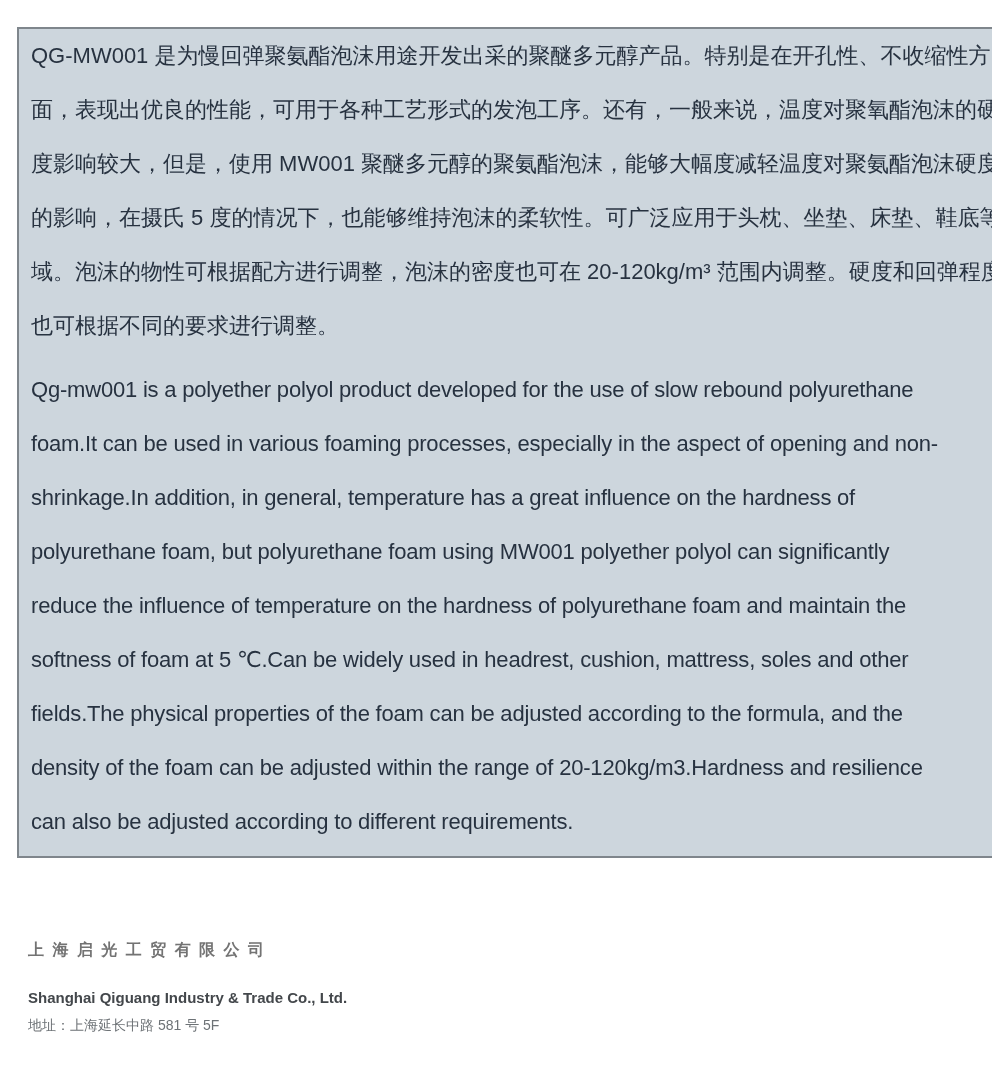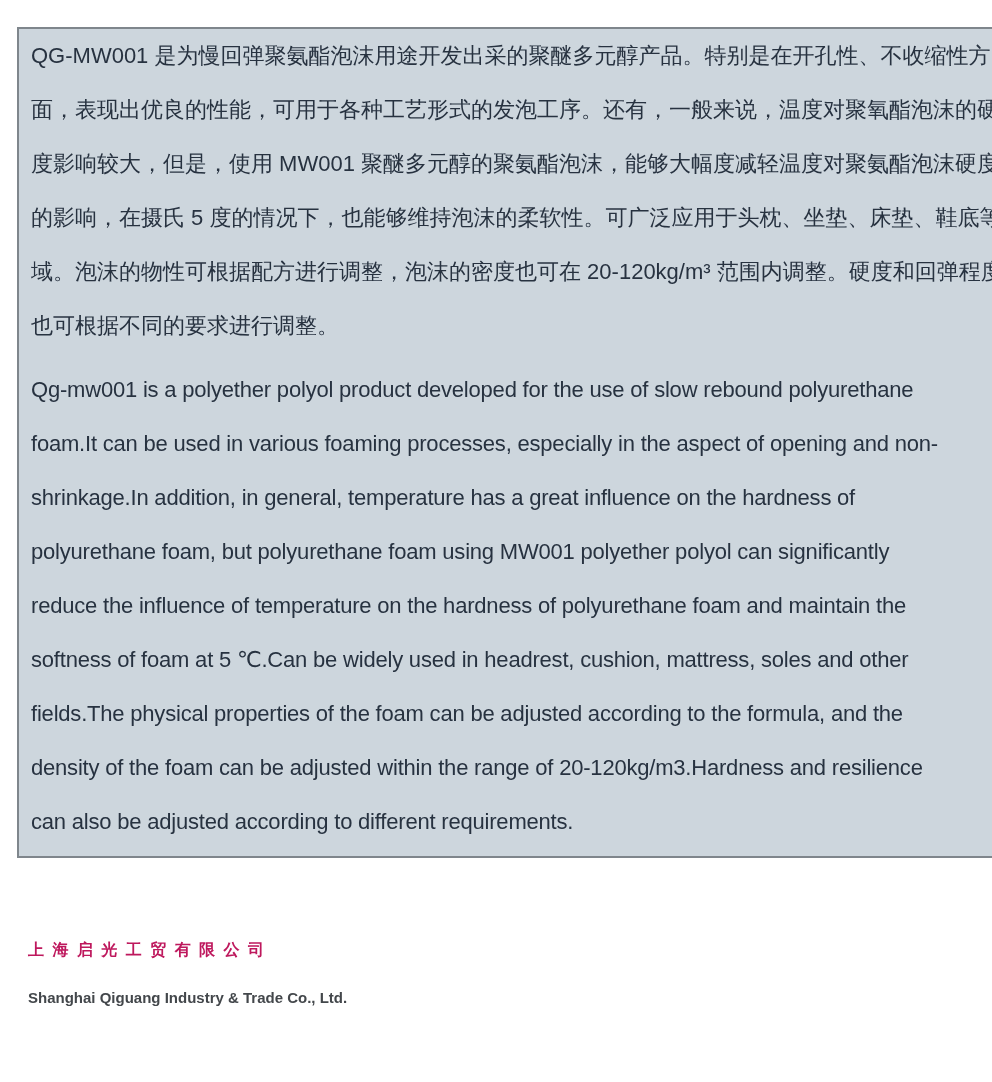--- a/index.html
+++ b/index.html
@@ -40,21 +40,21 @@
   .footer {
     position: absolute;
     left: 28px;
     top: 940px;
     color: #6d7276;
   }
   .company-cn {
     font-size: 16px;
     font-weight: bold;
     letter-spacing: 2px;
-    color: #be185d;
+    color: #737373;
     margin-bottom: 5px;
     white-space: nowrap;
   }
   .company-en {
     font-size: 15px;
     font-weight: bold;
     color: #43474b;
     margin-bottom: 7px;
     white-space: nowrap;
     margin-top: 28px;
@@ -92,15 +92,16 @@
       <div class="line">fields.The physical properties of the foam can be adjusted according to the formula, and the</div>
       <div class="line">density of the foam can be adjusted within the range of 20-120kg/m3.Hardness and resilience</div>
       <div class="line">can also be adjusted according to different requirements.</div>
     </div>
 
   </section>
 
   <footer class="footer">
     <div class="company-cn">上 海 启 光 工 贸 有 限 公 司</div>
     <div class="company-en">Shanghai Qiguang Industry &amp; Trade Co., Ltd.</div>
+    <div class="contact">地址：上海延长中路 581 号 5F</div>
   </footer>
 
 </div>
 
 </body></html>

